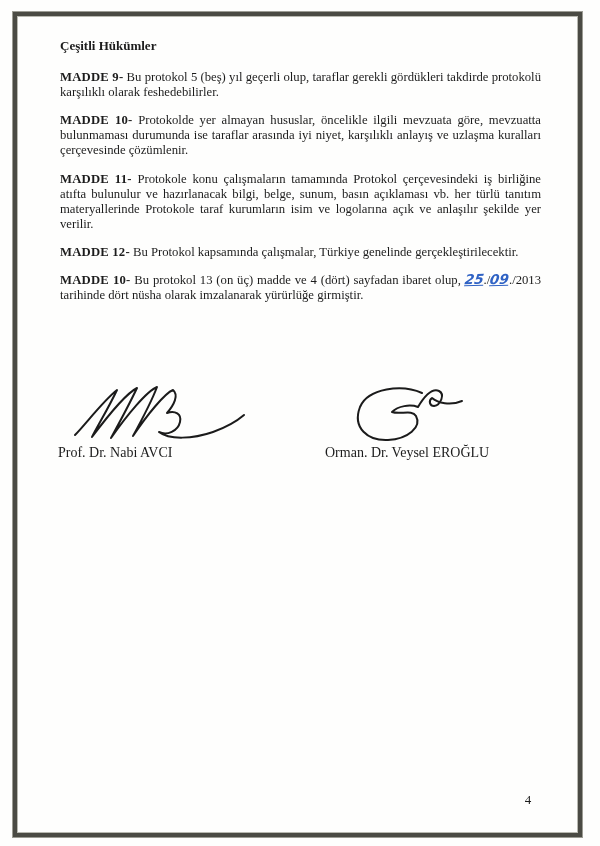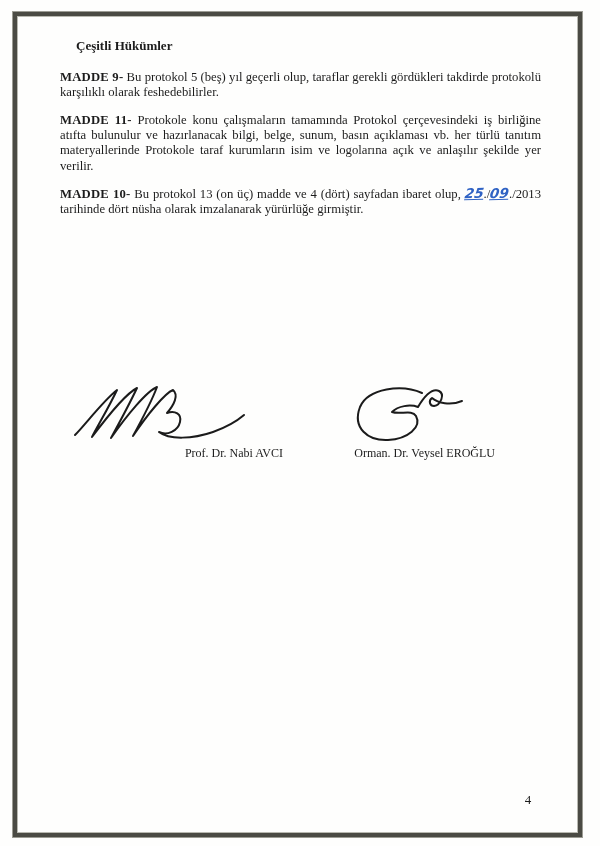--- a/index.html
+++ b/index.html
@@ -30,42 +30,42 @@
     left: 60px;
     top: 38px;
     width: 481px;
     font-size: 12.7px;
     line-height: 15.1px;
     text-align: justify;
   }
   .doc-heading {
     font-weight: bold;
     font-size: 13px;
-    margin: 0 0 17px 16px;
+    margin: 0 0 17px 0;
     text-align: left;
   }
   .para {
     margin: 8px 0 13px 0;
   }
   .para b { letter-spacing: 0.2px; }
   .hand {
     display: inline-block;
     font-family: "DejaVu Sans", sans-serif;
     font-style: italic;
     font-weight: bold;
     color: #2f62c4;
     font-size: 13.5px;
     transform: skewX(-10deg) rotate(-2deg);
     border-bottom: 1px solid #2f62c4;
     line-height: 12px;
   }
   .sig-block {
     position: absolute;
-    text-align: right;
-    font-size: 12px;
+    text-align: left;
+    font-size: 14px;
     line-height: 16px;
   }
   .sig-block.left  { left: 58px;  top: 383px; width: 225px; }
   .sig-block.right { left: 325px; top: 383px; width: 170px; }
   .scrawl {
     display: block;
     margin: 0 auto;
   }
   .scrawl path {
     fill: none;
@@ -89,24 +89,28 @@
 
 <div class="scan-frame"></div>
 
 <div class="content">
 
   <p class="doc-heading">Çeşitli Hükümler</p>
 
   <p class="para"><b>MADDE 9-</b>
     <span>Bu protokol 5 (beş) yıl geçerli olup, taraflar gerekli gördükleri takdirde protokolü karşılıklı olarak feshedebilirler.</span></p>
 
+  <p class="para"><b>MADDE 10-</b>
+    <span>Protokolde yer almayan hususlar, öncelikle ilgili mevzuata göre, mevzuatta bulunmaması durumunda ise taraflar arasında iyi niyet, karşılıklı anlayış ve uzlaşma kuralları çerçevesinde çözümlenir.</span></p>
 
   <p class="para"><b>MADDE 11-</b>
     <span>Protokole konu çalışmaların tamamında Protokol çerçevesindeki iş birliğine atıfta bulunulur ve hazırlanacak bilgi, belge, sunum, basın açıklaması vb. her türlü tanıtım materyallerinde Protokole taraf kurumların isim ve logolarına açık ve anlaşılır şekilde yer verilir.</span></p>
 
+  <p class="para"><b>MADDE 12-</b>
+    <span>Bu Protokol kapsamında çalışmalar, Türkiye genelinde gerçekleştirilecektir.</span></p>
 
   <p class="para"><b>MADDE 10-</b>
     <span>Bu protokol 13 (on üç) madde ve 4 (dört) sayfadan ibaret olup,</span>
     <span class="hand">25</span><span>./</span><span class="hand">09</span><span>./</span><span>2013</span>
     <span>tarihinde dört  nüsha olarak imzalanarak yürürlüğe girmiştir.</span></p>
 
 </div>
 
 <div class="sig-block left">
   <svg class="scrawl" width="200" height="62" viewBox="0 0 200 62">

